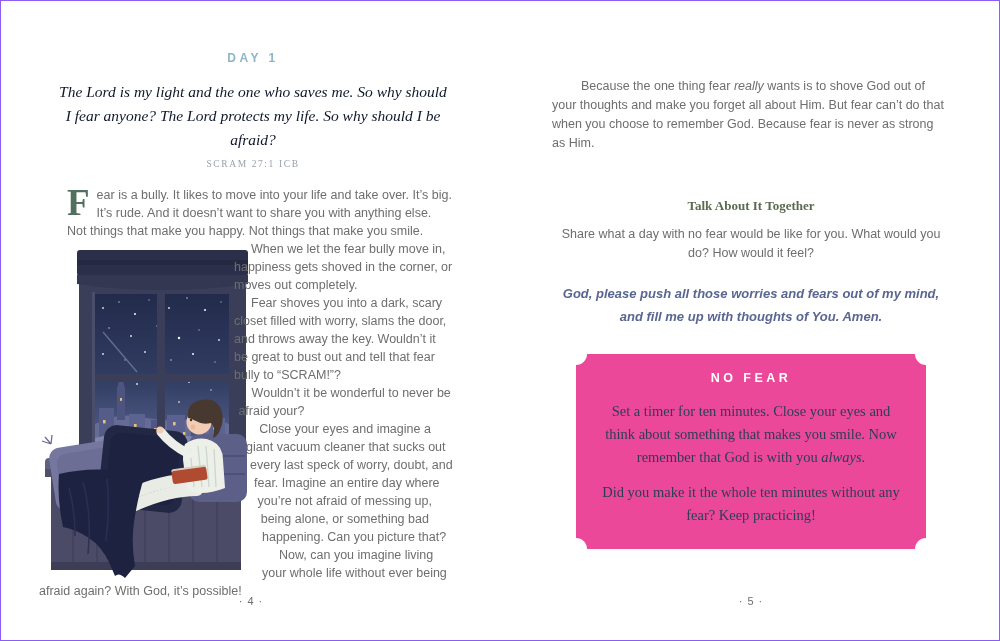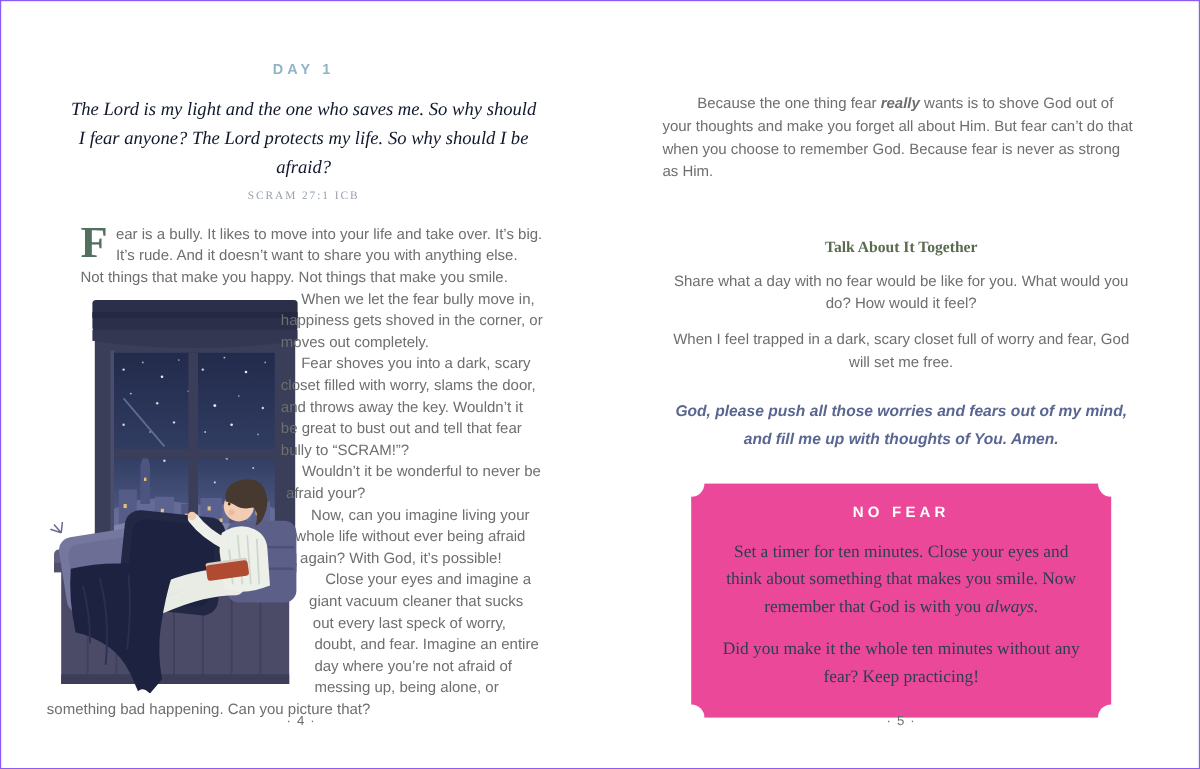--- a/index.html
+++ b/index.html
@@ -31,21 +31,21 @@
   .p-indent { text-indent:17px; }
   .illo-float { float:left; width:215px; height:330px; margin:8px 8px 0 0;
                 shape-outside: polygon(0 0, 186px 0, 186px 160px, 197px 212px, 208px 262px, 220px 330px, 0 330px);
                 shape-margin:9px; }
   .page-num { position:absolute; top:594px; width:100%; text-align:center;
               font-size:11px; color:#6d6d6d; letter-spacing:1px; }
 
   
   .rp-inner { position:absolute; left:45px; top:76px; width:410px; }
   .intro { font-size:12.5px; line-height:19px; color:#6e6e70; text-indent:29px; padding:0 6px; }
-  .intro .em { font-style:italic; font-weight:bold; }
+  .intro .em { font-style:italic; font-weight:normal; }
   .section-heading { margin-top:45px; text-align:center; font-family:"Liberation Serif", serif;
                      font-weight:bold; font-size:13px; color:#5a6b50; }
   .section-text { margin:11px auto 0; width:400px; text-align:center;
                   font-size:12.5px; line-height:19px; color:#6e6e70; }
   .prayer { margin:19px auto 0; width:400px; text-align:center; font-style:italic; font-weight:600;
             font-size:13px; line-height:23px; color:#5a6692; }
   .activity-box { position:relative; margin:26px auto 0; width:350px; min-height:172px;
                   padding:17px 26px 22px; text-align:center; }
   .notch { position:absolute; width:22px; height:22px; border-radius:50%; background:#ffffff; }
   .notch.tl { left:-11px; top:-11px; } .notch.tr { right:-11px; top:-11px; }
@@ -201,35 +201,34 @@
               <path d="M44 234 q9 32 5 72"></path>
               <path d="M68 231 q3 28 -1 62"></path>
               <path d="M30 240 q6 22 6 48"></path>
             </g>
           </svg>
         </div>
 
         <p class="p-indent">When we let the fear bully move in, happiness gets shoved in the corner, or moves out completely.</p>
         <p class="p-indent">Fear shoves you into a dark, scary closet filled with worry, slams the door, and throws away the key. Wouldn’t it be great to bust out and tell that fear bully to “SCRAM!”?</p>
         <p class="p-indent">Wouldn’t it be wonderful to never be afraid your?</p>
+        <p class="p-indent">Close your eyes and imagine a giant vacuum cleaner that sucks out every last speck of worry, doubt, and fear. Imagine an entire day where you’re not afraid of messing up, being alone, or something bad happening. Can you picture that?</p>
         <p class="p-indent">Now, can you imagine living your whole life without ever being afraid again? With God, it’s possible!</p>
-        <p class="p-indent">Close your eyes and imagine a giant vacuum cleaner that sucks out every last speck of worry, doubt, and fear. Imagine an entire day where you’re not afraid of messing up, being alone, or something bad happening. Can you picture that?</p>
       </div>
     </div>
     <div class="page-num">· 4 ·</div>
   </div>
 
   <div class="page" id="right-page">
     <div class="rp-inner">
       <p class="intro"><span>Because the one thing fear </span><span class="em">really</span><span> wants is to shove God out of your thoughts and make you forget all about Him. But fear can’t do that when you choose to remember God. Because fear is never as strong as Him.</span></p>
 
       <h2 class="section-heading">Talk About It Together</h2>
       <p class="section-text">Share what a day with no fear would be like for you. What would you do? How would it feel?</p>
 
-      <p class="section-text">When I feel trapped in a dark, scary closet full of worry and fear, God will set me free.</p>
 
       <p class="prayer">God, please push all those worries and fears out of my mind, and fill me up with thoughts of You. Amen.</p>
 
       <div class="activity-box" style="background:#ec4899;">
         <div class="notch tl"></div>
         <div class="notch tr"></div>
         <div class="notch bl"></div>
         <div class="notch br"></div>
         <div class="box-title">NO FEAR</div>
         <p class="box-text"><span>Set a timer for ten minutes. Close your eyes and think about something that makes you smile. Now remember that God is with you </span><span class="em">always</span><span>.</span></p>

